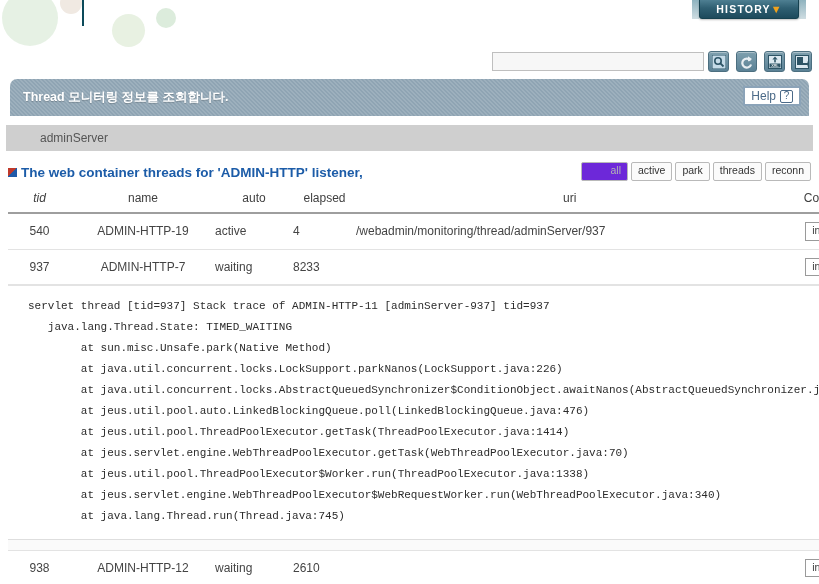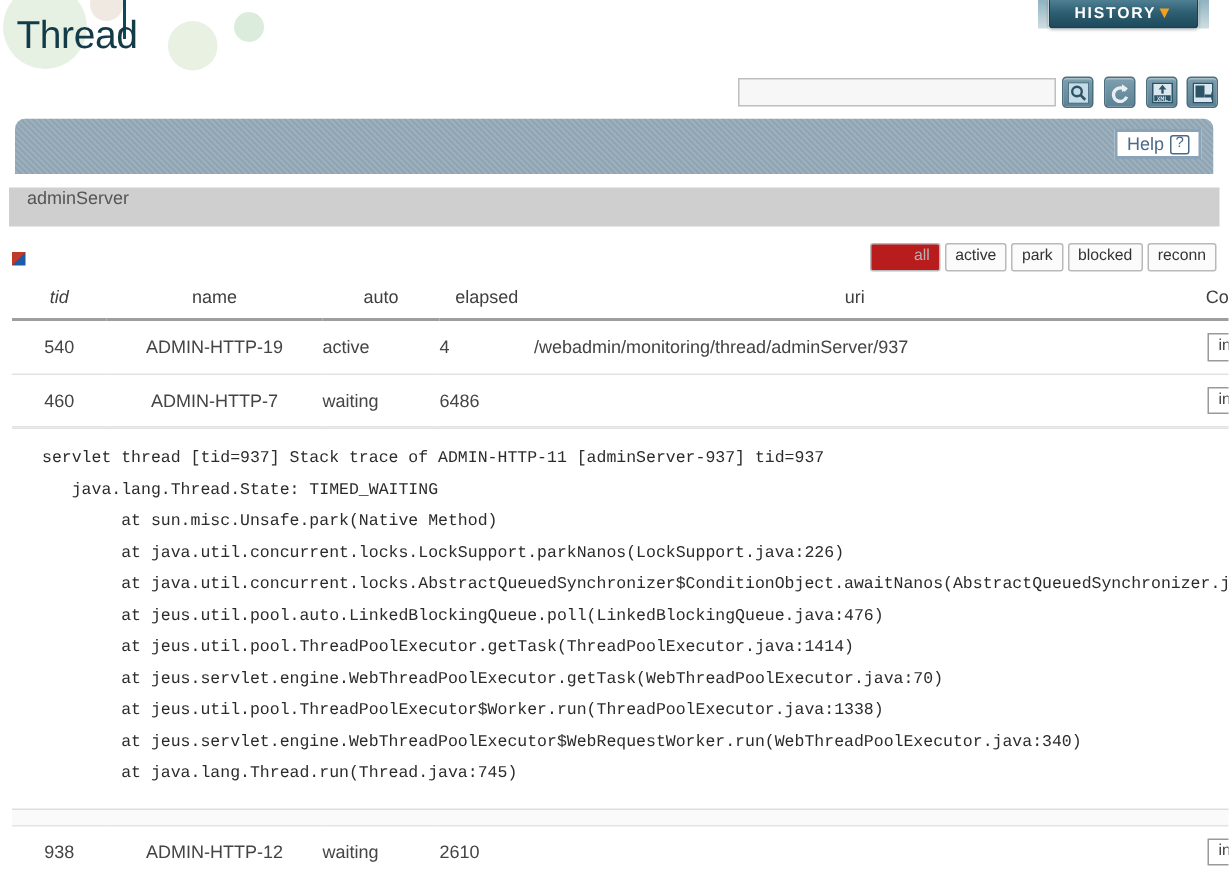--- a/index.html
+++ b/index.html
@@ -125,21 +125,21 @@
     font-size: 10px; color: #4b6a88;
     display: flex; align-items: center; justify-content: center;
     line-height: 1;
   }
 
   
   .server-bar {
     margin: 9px 6px 0 6px;
     height: 26px;
     background: #cfcfcf;
-    display: flex; align-items: flex-start;
+    display: flex; align-items: center; padding-left: 22px;
   }
   .server-bar .lbl {
     margin-left: 12px;
     font-size: 12px;
     color: #555555;
   }
 
   
   .section-head {
     position: relative;
@@ -165,21 +165,21 @@
     border: 1px solid #b9b9b9;
     background: #fbfbfb;
     font-family: "Liberation Sans", sans-serif;
     font-size: 10.5px;
     color: #333333;
     padding: 2px 6px 3px 6px;
     border-radius: 2px;
     cursor: pointer;
     line-height: 1.1;
   }
-  .filter-btn.disabled { color: #b3b3b3; background: #b91c1c; cursor: default; padding-left: 28px; }
+  .filter-btn.disabled { color: #b3b3b3; background: #6d28d9; cursor: default; padding-left: 28px; }
 
   
   .tbl-wrap { margin: 4px 8px 0 8px; }
   table.threads {
     width: 100%;
     border-collapse: collapse;
     font-size: 12px;
     color: #444444;
   }
   table.threads thead th {
@@ -241,21 +241,20 @@
 </head>
 <body>
 
 <div class="top-banner">
   <div class="deco-circle c1"></div>
   <div class="deco-circle c2"></div>
   <div class="deco-circle c3"></div>
   <div class="deco-circle c4"></div>
   <div class="divider-line"></div>
 
-  <div class="page-title">Thread</div>
 
   <div class="history-side hs-left"></div>
   <div class="history-side hs-right"></div>
   <div class="history-tab">
     <span class="lbl">HISTORY</span>
     <span class="history-chev">▼</span>
   </div>
 </div>
 
 <div class="search-row">
@@ -297,37 +296,39 @@
       <svg width="14" height="14" viewBox="0 0 14 14">
         <rect x="0.5" y="0.5" width="13" height="13" fill="#dbe8f0" stroke="#2d5466"></rect>
         <rect x="2" y="2" width="6" height="8" fill="#2d5466"></rect>
         <path d="M8 8 L12.5 8 L12.5 6 L14 9 L12.5 12 L12.5 10 L8 10 Z" fill="#2d5466"></path>
       </svg>
     </span>
   </div>
 </div>
 
 <div class="info-bar">
+  <span class="info-text">Thread 모니터링 정보를 조회합니다.</span>
   <div class="help-btn">
     <span class="lbl">Help</span>
     <span class="help-q">?</span>
   </div>
 </div>
 
 <div class="server-bar">
   <span class="lbl">adminServer</span>
 </div>
 
 <div class="section-head">
   <span class="bullet"></span>
+  <span class="section-title">The web container threads for 'ADMIN-HTTP' listener,</span>
   <div class="filters">
       <button class="filter-btn disabled">all</button>
       <button class="filter-btn">active</button>
       <button class="filter-btn">park</button>
-      <button class="filter-btn">blocked</button>
+      <button class="filter-btn">threads</button>
       <button class="filter-btn">reconn</button>
     </div>
 </div>
 
 <div class="tbl-wrap">
   <table class="threads">
     <thead>
       <tr>
         <th class="h-tid">tid</th>
         <th class="h-name">name</th>
@@ -340,24 +341,24 @@
     <tbody>
         <tr>
           <td class="c-tid">540</td>
           <td class="c-name">ADMIN-HTTP-19</td>
           <td class="c-state">active</td>
           <td class="c-elapsed">4</td>
           <td class="c-uri">/webadmin/monitoring/thread/adminServer/937</td>
           <td class="c-cmd"><button class="interrupt-btn">interrupt</button></td>
         </tr>
         <tr>
-          <td class="c-tid">460</td>
+          <td class="c-tid">937</td>
           <td class="c-name">ADMIN-HTTP-7</td>
           <td class="c-state">waiting</td>
-          <td class="c-elapsed">6486</td>
+          <td class="c-elapsed">8233</td>
           <td class="c-uri"></td>
           <td class="c-cmd"><button class="interrupt-btn">interrupt</button></td>
         </tr>
         <tr class="trace-row">
           <td colspan="6">
             <div class="trace-box"><div class="trace-line">servlet thread [tid=937] Stack trace of ADMIN-HTTP-11 [adminServer-937] tid=937</div><div class="trace-line">   java.lang.Thread.State: TIMED_WAITING</div><div class="trace-line">        at sun.misc.Unsafe.park(Native Method)</div><div class="trace-line">        at java.util.concurrent.locks.LockSupport.parkNanos(LockSupport.java:226)</div><div class="trace-line">        at java.util.concurrent.locks.AbstractQueuedSynchronizer$ConditionObject.awaitNanos(AbstractQueuedSynchronizer.java:2082)</div><div class="trace-line">        at jeus.util.pool.auto.LinkedBlockingQueue.poll(LinkedBlockingQueue.java:476)</div><div class="trace-line">        at jeus.util.pool.ThreadPoolExecutor.getTask(ThreadPoolExecutor.java:1414)</div><div class="trace-line">        at jeus.servlet.engine.WebThreadPoolExecutor.getTask(WebThreadPoolExecutor.java:70)</div><div class="trace-line">        at jeus.util.pool.ThreadPoolExecutor$Worker.run(ThreadPoolExecutor.java:1338)</div><div class="trace-line">        at jeus.servlet.engine.WebThreadPoolExecutor$WebRequestWorker.run(WebThreadPoolExecutor.java:340)</div><div class="trace-line">        at java.lang.Thread.run(Thread.java:745)</div></div>
           </td>
         </tr>
         <tr class="spacer-row">
           <td colspan="6"></td>

